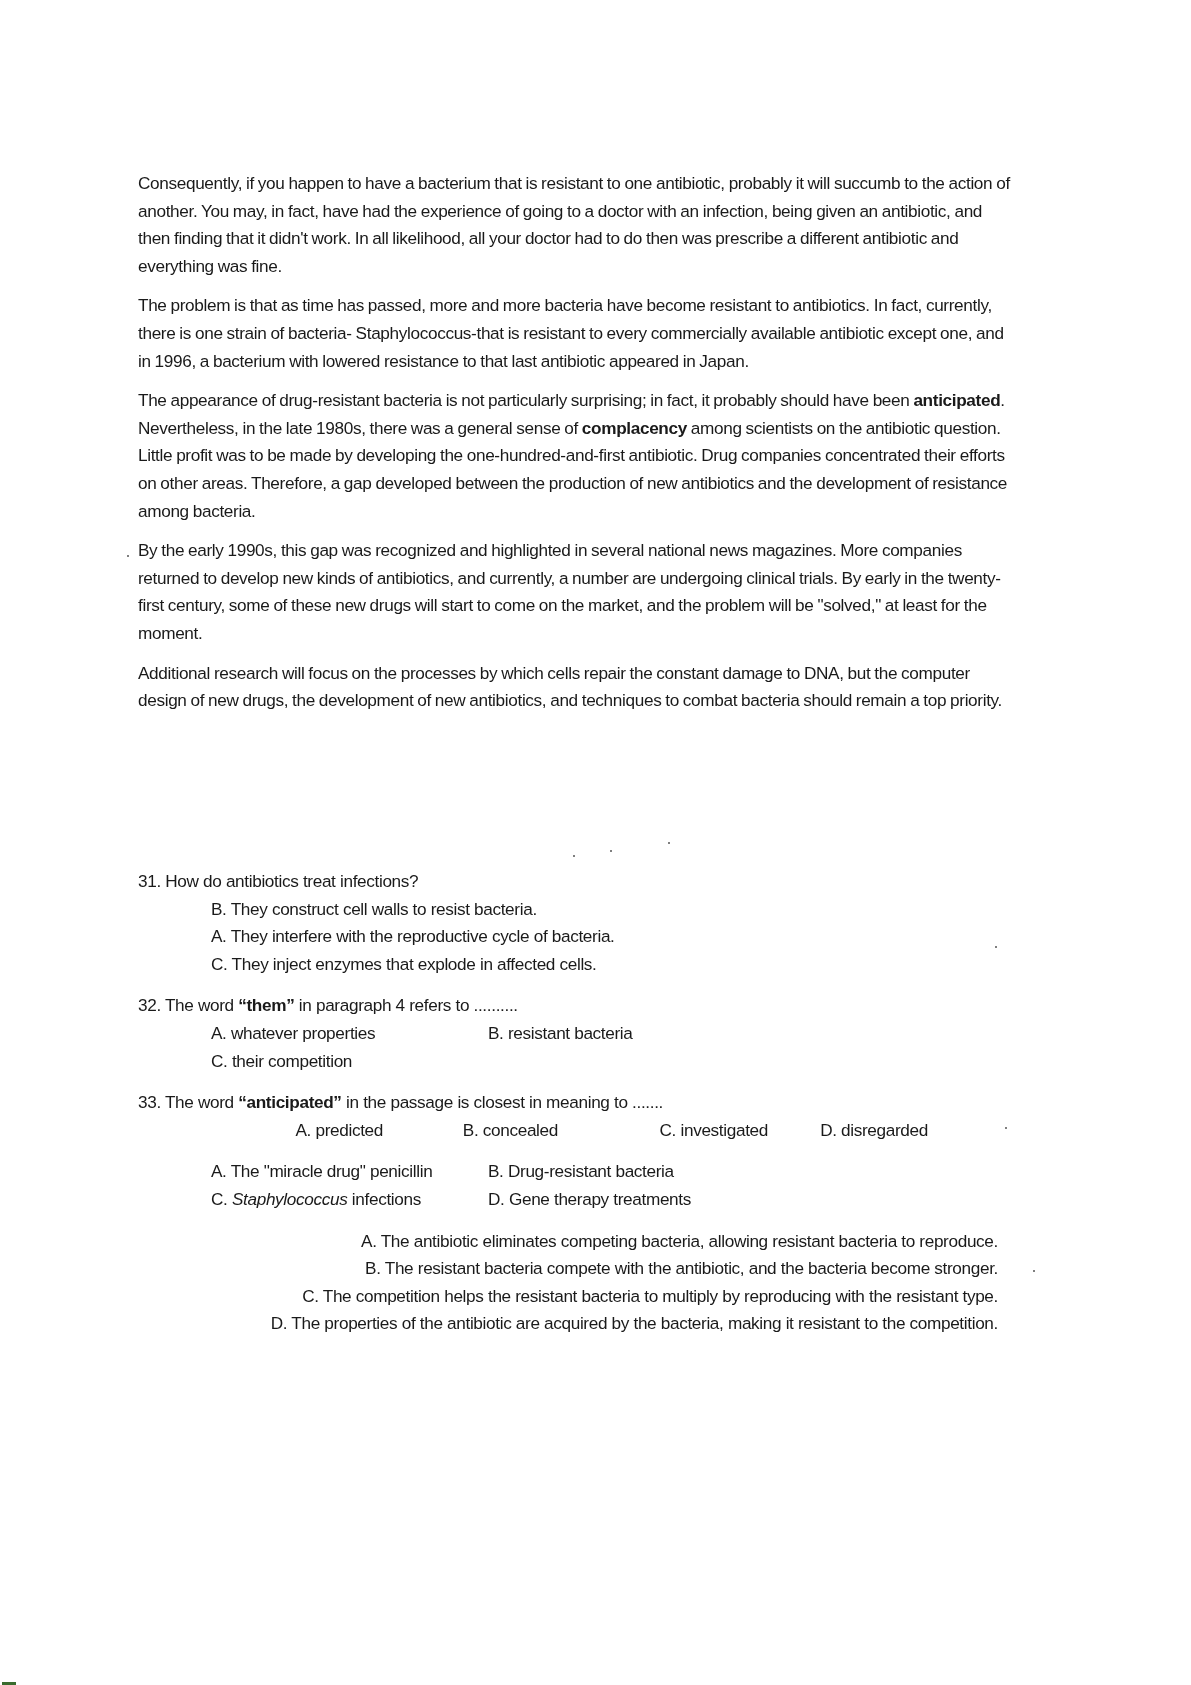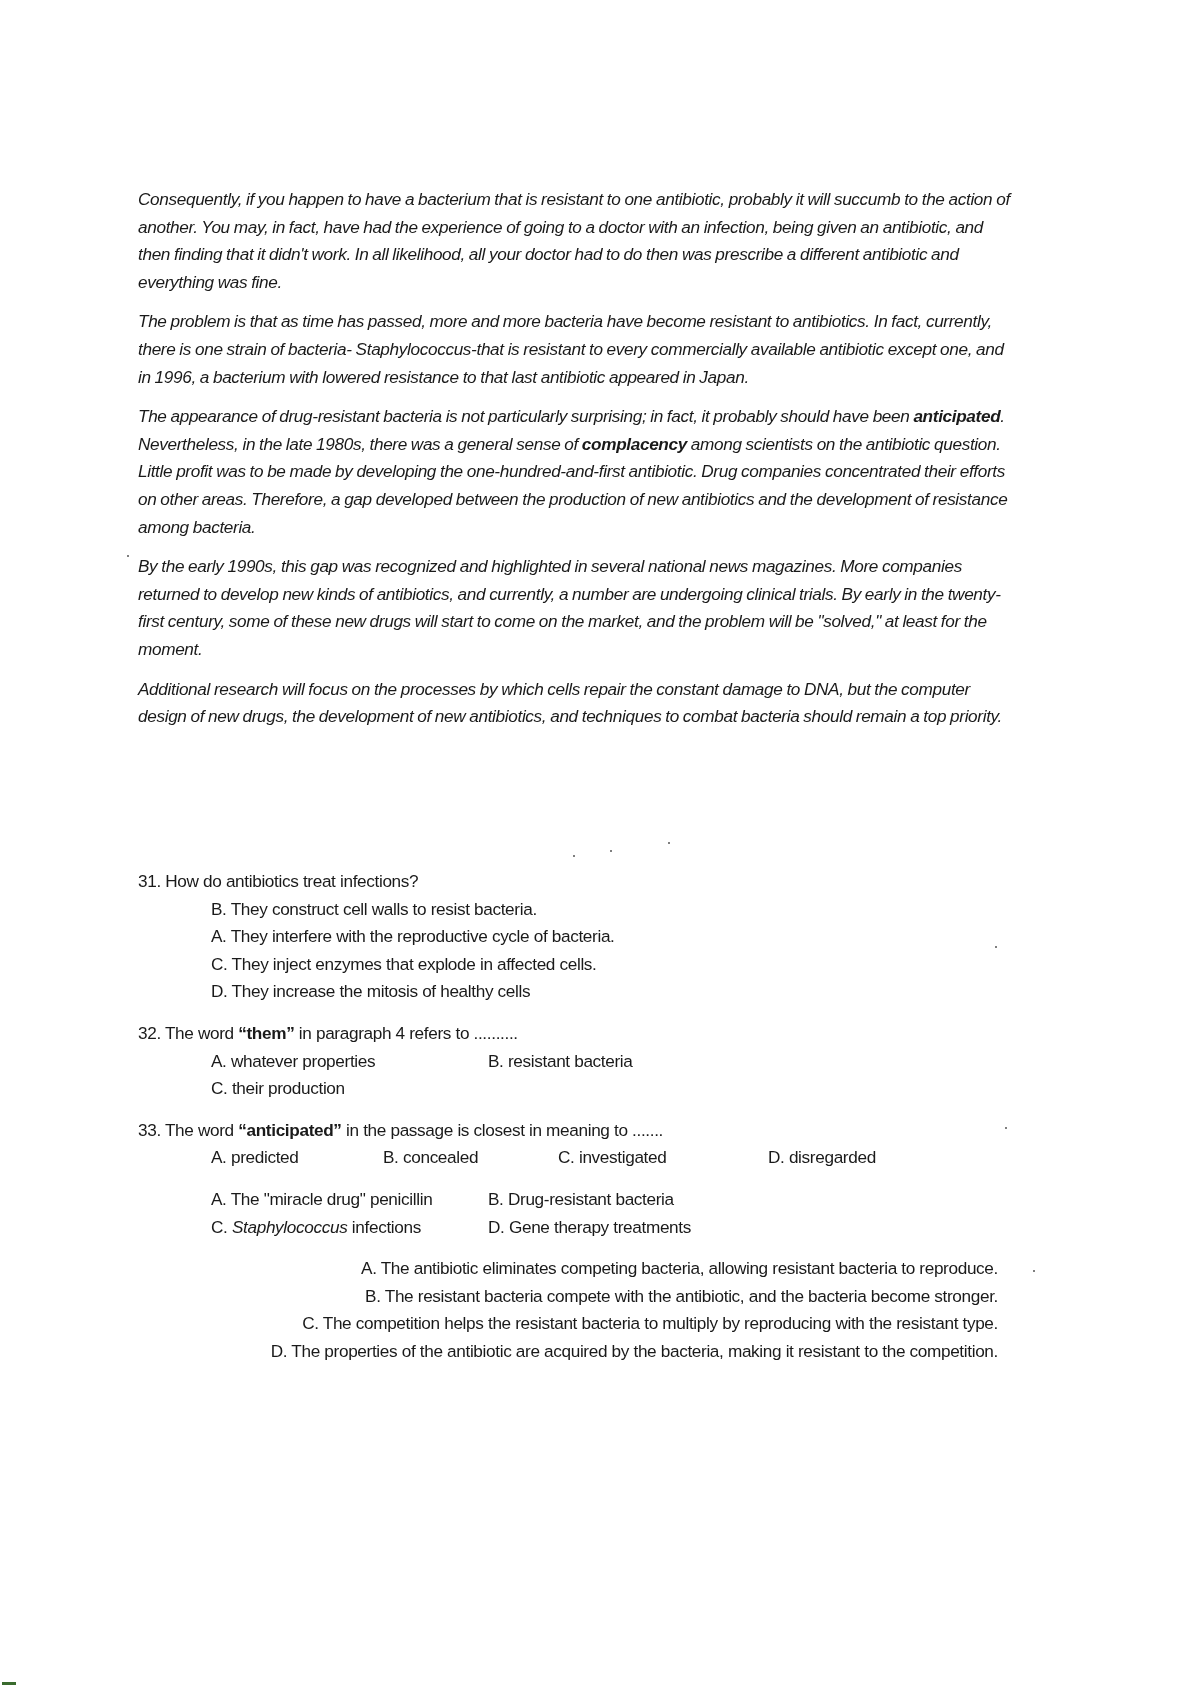--- a/index.html
+++ b/index.html
@@ -1,32 +1,32 @@
 <!DOCTYPE html>
 <html><head>
 <meta charset="utf-8">
 <style>
   html, body { margin: 0; padding: 0; background: #ffffff; }
   body {
     width: 1191px; height: 1685px; position: relative; overflow: hidden;
     font-family: "Liberation Sans", sans-serif; color: #1a1a1a;
   }
-  .page { position: absolute; left: 138px; top: 186px; width: 880px; font-style: italic; }
+  .page { position: absolute; left: 138px; top: 170px; width: 880px; }
   .para {
     font-size: 17.2px; line-height: 27.6px; margin: 0 0 12px 0;
     letter-spacing: -0.35px; word-spacing: -0.5px;
   }
   .para b { font-weight: bold; }
   .questions { position: absolute; left: 138px; top: 868px; width: 900px; }
   .q { font-size: 17.2px; line-height: 27.6px; letter-spacing: -0.35px; margin-bottom: 14px; }
   .q-stem { margin: 0; }
   .opts { padding-left: 73px; }
   .opt { margin: 0; }
   .grid2 { display: grid; grid-template-columns: 277px 320px; }
-  .row4 { display: grid; grid-template-columns: 172px 175px 210px 160px; }
+  .row4 { display: grid; grid-template-columns: 172px 175px 210px 160px; text-align: right; }
   .bold { font-weight: bold; }
   .ital { font-style: italic; }
   .speck { position: absolute; background: #555; border-radius: 50%; }
   .corner-mark { position: absolute; left: 2px; top: 1682px; width: 14px; height: 3px; background: #3a6b2e; }
 </style>
 </head>
 <body>
 
 <div class="page">
   <p class="para"><span>Consequently, if you happen to have a bacterium that is resistant to one antibiotic, probably it will succumb to the action of another. You may, in fact, have had the experience of going to a doctor with an infection, being given an antibiotic, and then finding that it didn't work. In all likelihood, all your doctor had to do then was prescribe a different antibiotic and everything was fine.</span></p>
@@ -37,30 +37,29 @@
 </div>
 
 <div class="questions">
 
   <div class="q">
     <p class="q-stem"><span>31.</span> <span>How do antibiotics treat infections?</span></p>
     <div class="opts">
       <p class="opt">B. They construct cell walls to resist bacteria.</p>
       <p class="opt">A. They interfere with the reproductive cycle of bacteria.</p>
       <p class="opt">C. They inject enzymes that explode in affected cells.</p>
-      <p class="opt">D. They increase the mitosis of healthy cells</p>
     </div>
   </div>
 
   <div class="q">
     <p class="q-stem"><span>32.</span> <span>The word </span><span class="bold">“them”</span><span> in paragraph 4 refers to ..........</span></p>
     <div class="opts grid2">
       <span>A. whatever properties</span>
       <span>B. resistant bacteria</span>
-      <span>C. their production</span>
+      <span>C. their competition</span>
     </div>
   </div>
 
   <div class="q">
     <p class="q-stem"><span>33.</span> <span>The word </span><span class="bold">“anticipated”</span><span> in the passage is closest in meaning to .......</span></p>
     <div class="opts row4">
       <span>A. predicted</span>
       <span>B. concealed</span>
       <span>C. investigated</span>
       <span>D. disregarded</span>

